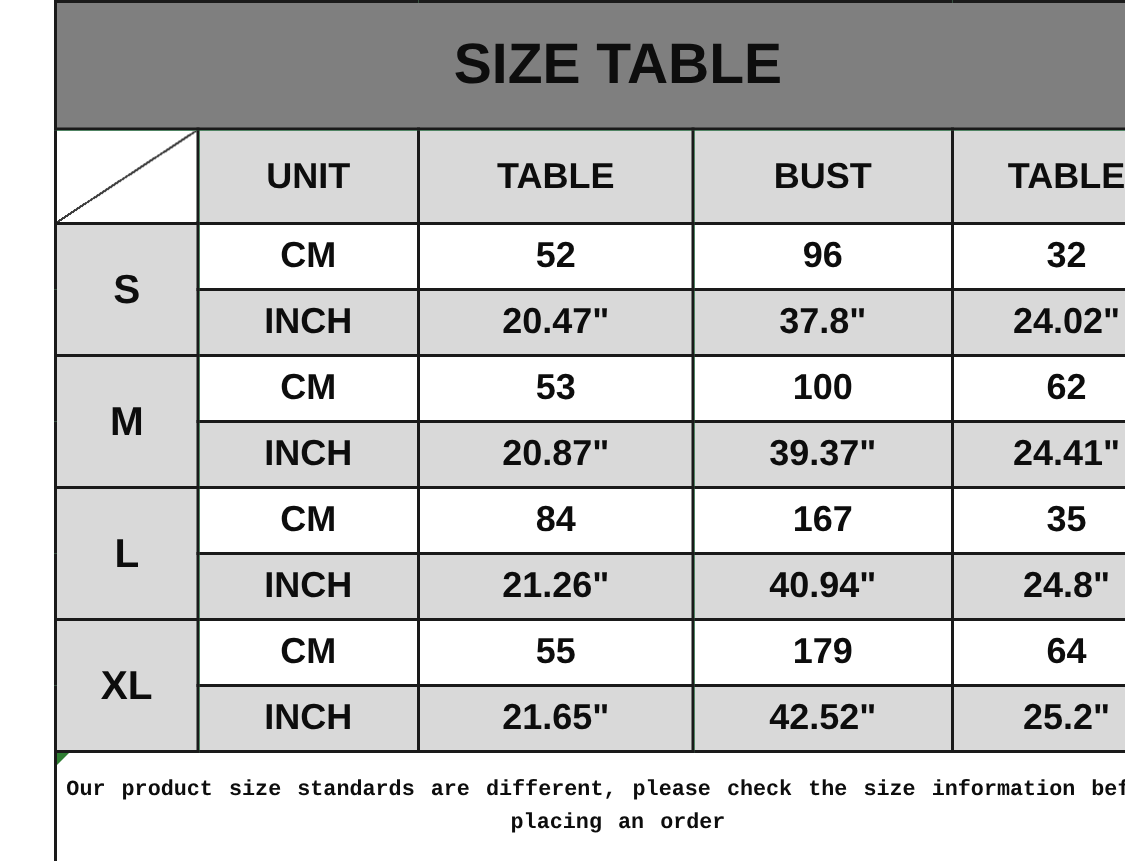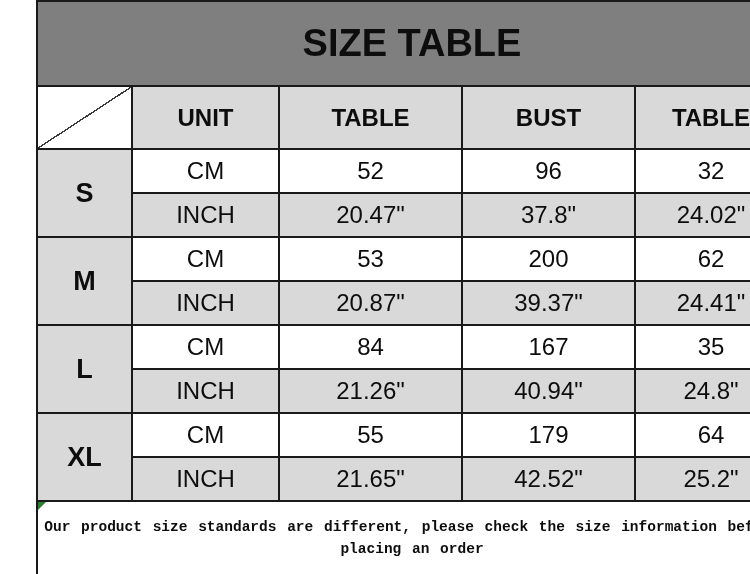--- a/index.html
+++ b/index.html
@@ -58,21 +58,21 @@
   tr.data-row { height: 44px; }
   td.size-cell {
     background: #d9d9d9;
     font-size: 27px;
     font-weight: bold;
   }
   tr.cm-row td.val-cell, tr.cm-row td.unit-cell { background: #ffffff; }
   tr.inch-row td.val-cell, tr.inch-row td.unit-cell { background: #d9d9d9; }
   td.unit-cell, td.val-cell {
     font-size: 24px;
-    font-weight: normal;
+    font-weight: bold;
   }
 
   
   tr.footer-row { height: 74px; }
   td.footer-cell {
     background: #ffffff;
     vertical-align: top;
     position: relative;
     padding: 8px 2px 0 2px;
     font-family: "Liberation Mono", monospace;
@@ -129,21 +129,21 @@
       <td class="unit-cell">INCH</td>
       <td class="val-cell">20.47"</td>
       <td class="val-cell">37.8"</td>
       <td class="val-cell">24.02"</td>
     </tr>
 
     <tr class="data-row cm-row">
       <td class="size-cell" rowspan="2">M</td>
       <td class="unit-cell">CM</td>
       <td class="val-cell">53</td>
-      <td class="val-cell">200</td>
+      <td class="val-cell">100</td>
       <td class="val-cell">62</td>
     </tr>
     <tr class="data-row inch-row">
       <td class="unit-cell">INCH</td>
       <td class="val-cell">20.87"</td>
       <td class="val-cell">39.37"</td>
       <td class="val-cell">24.41"</td>
     </tr>
 
     <tr class="data-row cm-row">

